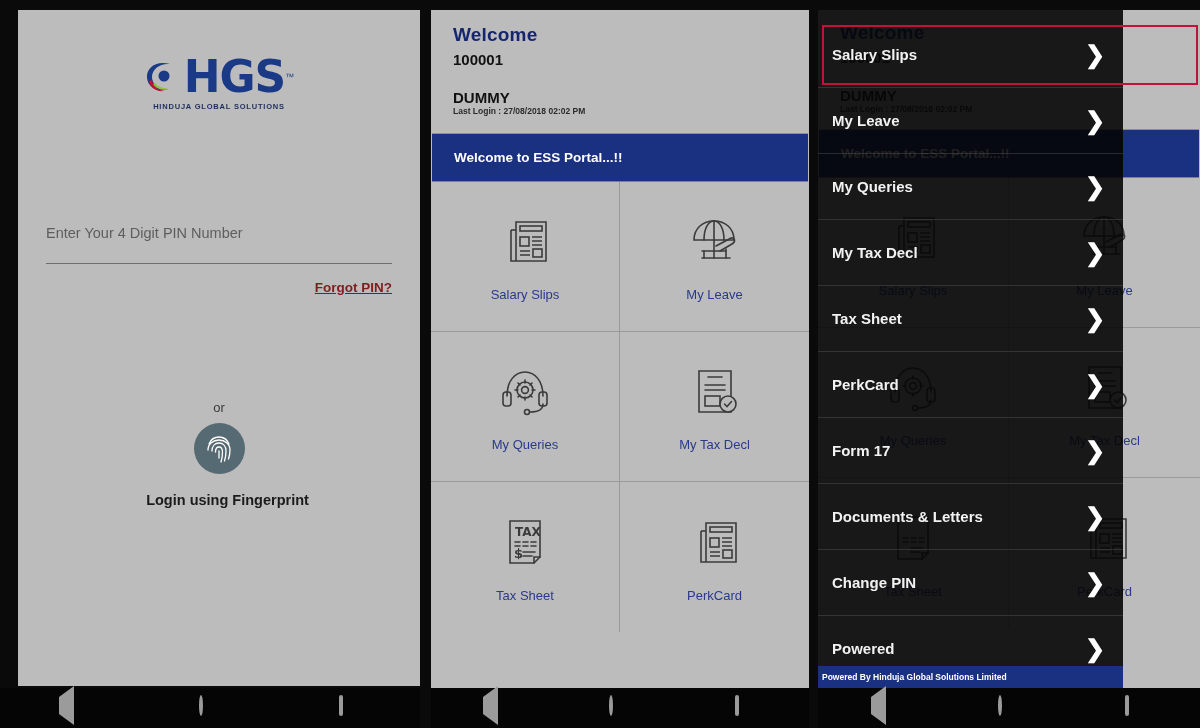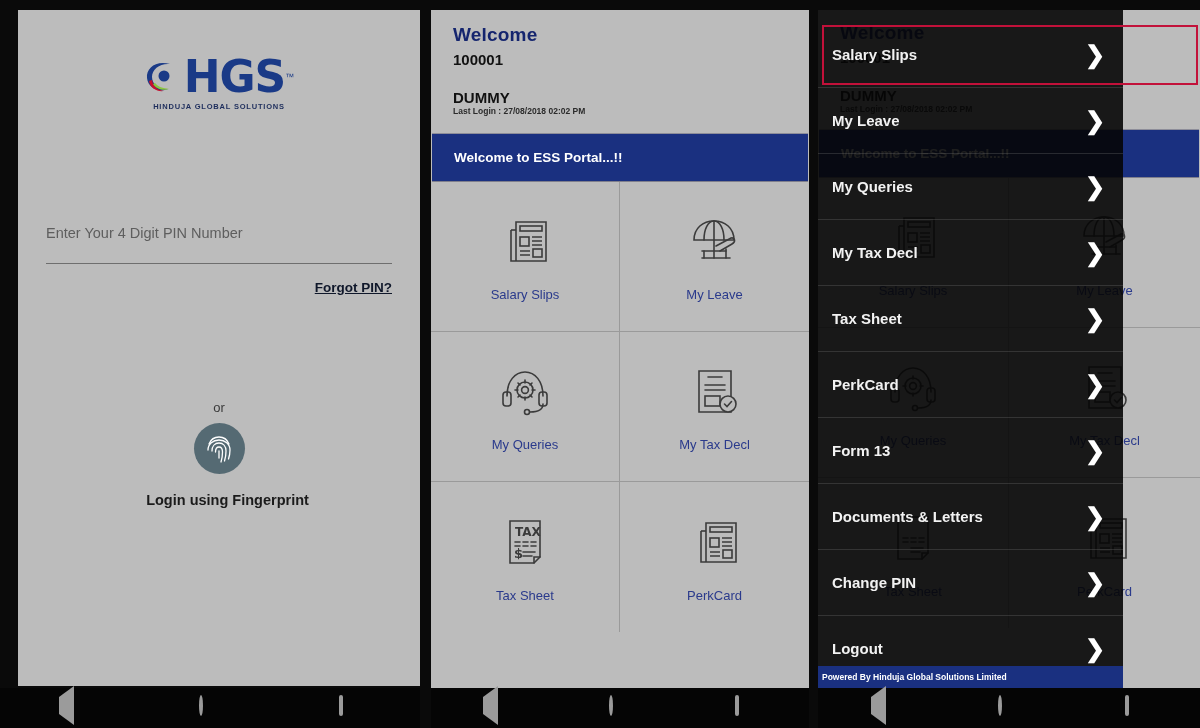--- a/index.html
+++ b/index.html
@@ -57,21 +57,21 @@
   .logo-sub {
     font-size: 7.5px; font-weight: bold; letter-spacing: 0.8px;
     color: #1d2d5c; margin-top: 3px; 
   }
 
   .pin-block { position: absolute; top: 215px; left: 28px; right: 28px; }
   .pin-label { font-size: 14.5px; color: #5e5e5e; padding-bottom: 22px; }
   .pin-underline { height: 1px; background: #6e6e6e; width: 100%; }
   .forgot-row { margin-top: 14px; text-align: right; }
   .forgot-link {
-    font-size: 13.5px; font-weight: bold; color: #0f172a;
+    font-size: 13.5px; font-weight: bold; color: #7f1d1d;
     text-decoration: underline; cursor: pointer; padding-left: 37px;
   }
 
   .or-text {
     position: absolute; top: 390px; left: 0; right: 0; text-align: center;
     font-size: 13px; color: #3a3a3a;
   }
   .fp-wrap { position: absolute; top: 413px; left: 0; right: 0; display: flex; justify-content: center; }
   .fp-circle {
     width: 51px; height: 51px; border-radius: 50%;
@@ -437,33 +437,33 @@
           </div>
           <div class="drawer-item">
             <span class="drawer-label">Tax Sheet</span>
             <span class="chev">❯</span>
           </div>
           <div class="drawer-item">
             <span class="drawer-label">PerkCard</span>
             <span class="chev">❯</span>
           </div>
           <div class="drawer-item">
-            <span class="drawer-label">Form 13</span>
+            <span class="drawer-label">Form 17</span>
             <span class="chev">❯</span>
           </div>
           <div class="drawer-item">
             <span class="drawer-label">Documents &amp; Letters</span>
             <span class="chev">❯</span>
           </div>
           <div class="drawer-item">
             <span class="drawer-label">Change PIN</span>
             <span class="chev">❯</span>
           </div>
           <div class="drawer-item">
-            <span class="drawer-label">Logout</span>
+            <span class="drawer-label">Powered</span>
             <span class="chev">❯</span>
           </div>
 
         </div>
         <div class="drawer-footer">
           <span>Powered By Hinduja Global Solutions Limited</span>
         </div>
       </div>
 
     </div>

